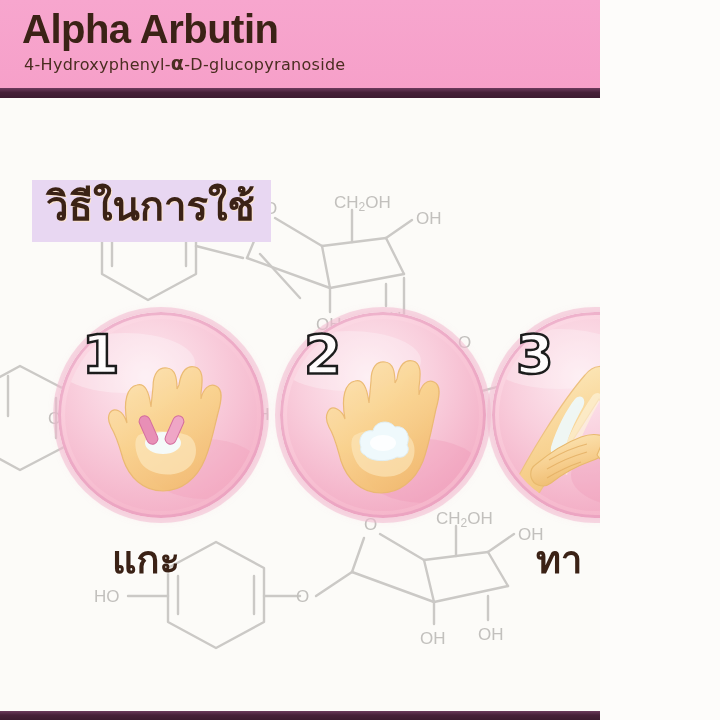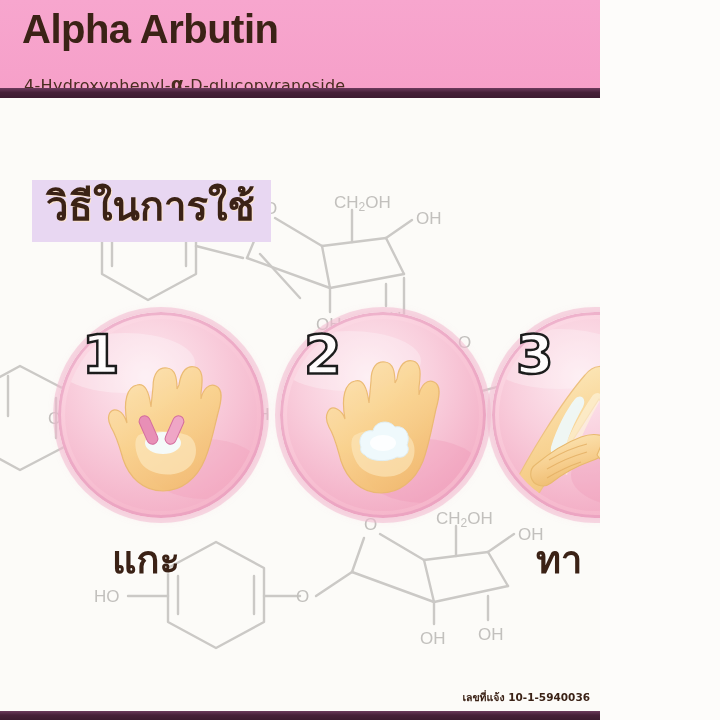--- a/index.html
+++ b/index.html
@@ -23,21 +23,20 @@
     font-size:40px;font-weight:bold;color:#3b2216;
     letter-spacing:-0.5px;line-height:1.05;
     font-family:"Liberation Sans","DejaVu Sans",sans-serif;
     white-space:nowrap;
   }
   .header-sub{
     position:absolute;left:24px;top:52px;
     font-size:16px;color:#4a2d20;letter-spacing:.3px;
     font-family:"DejaVu Sans","Liberation Sans",sans-serif;
     white-space:nowrap;
-    margin-top:21px;
   }
   .header-sub .alpha{font-size:19px;font-weight:bold;}
 
   .bar-top{
     position:absolute;left:0;top:88px;width:720px;height:10px;
     background:linear-gradient(180deg,#6b3a5c 0%,#462038 45%,#3c1b30 100%);
   }
   .bar-bottom{
     position:absolute;left:0;bottom:0;width:720px;height:9px;
     background:linear-gradient(180deg,#6b3a5c 0%,#462038 45%,#3c1b30 100%);
@@ -384,16 +383,15 @@
           <span>3</span>
         </div>
     </div>
   </div>
 
   <div class="captions">
     <div class="caption c1">แกะ</div>
     <div class="caption c3">ทา</div>
   </div>
 
-  <div class="footer-note">เลขที่แจ้ง 10-1-5940036</div>
   <div class="bar-bottom"></div>
 
 </div>
 
 </body></html>

